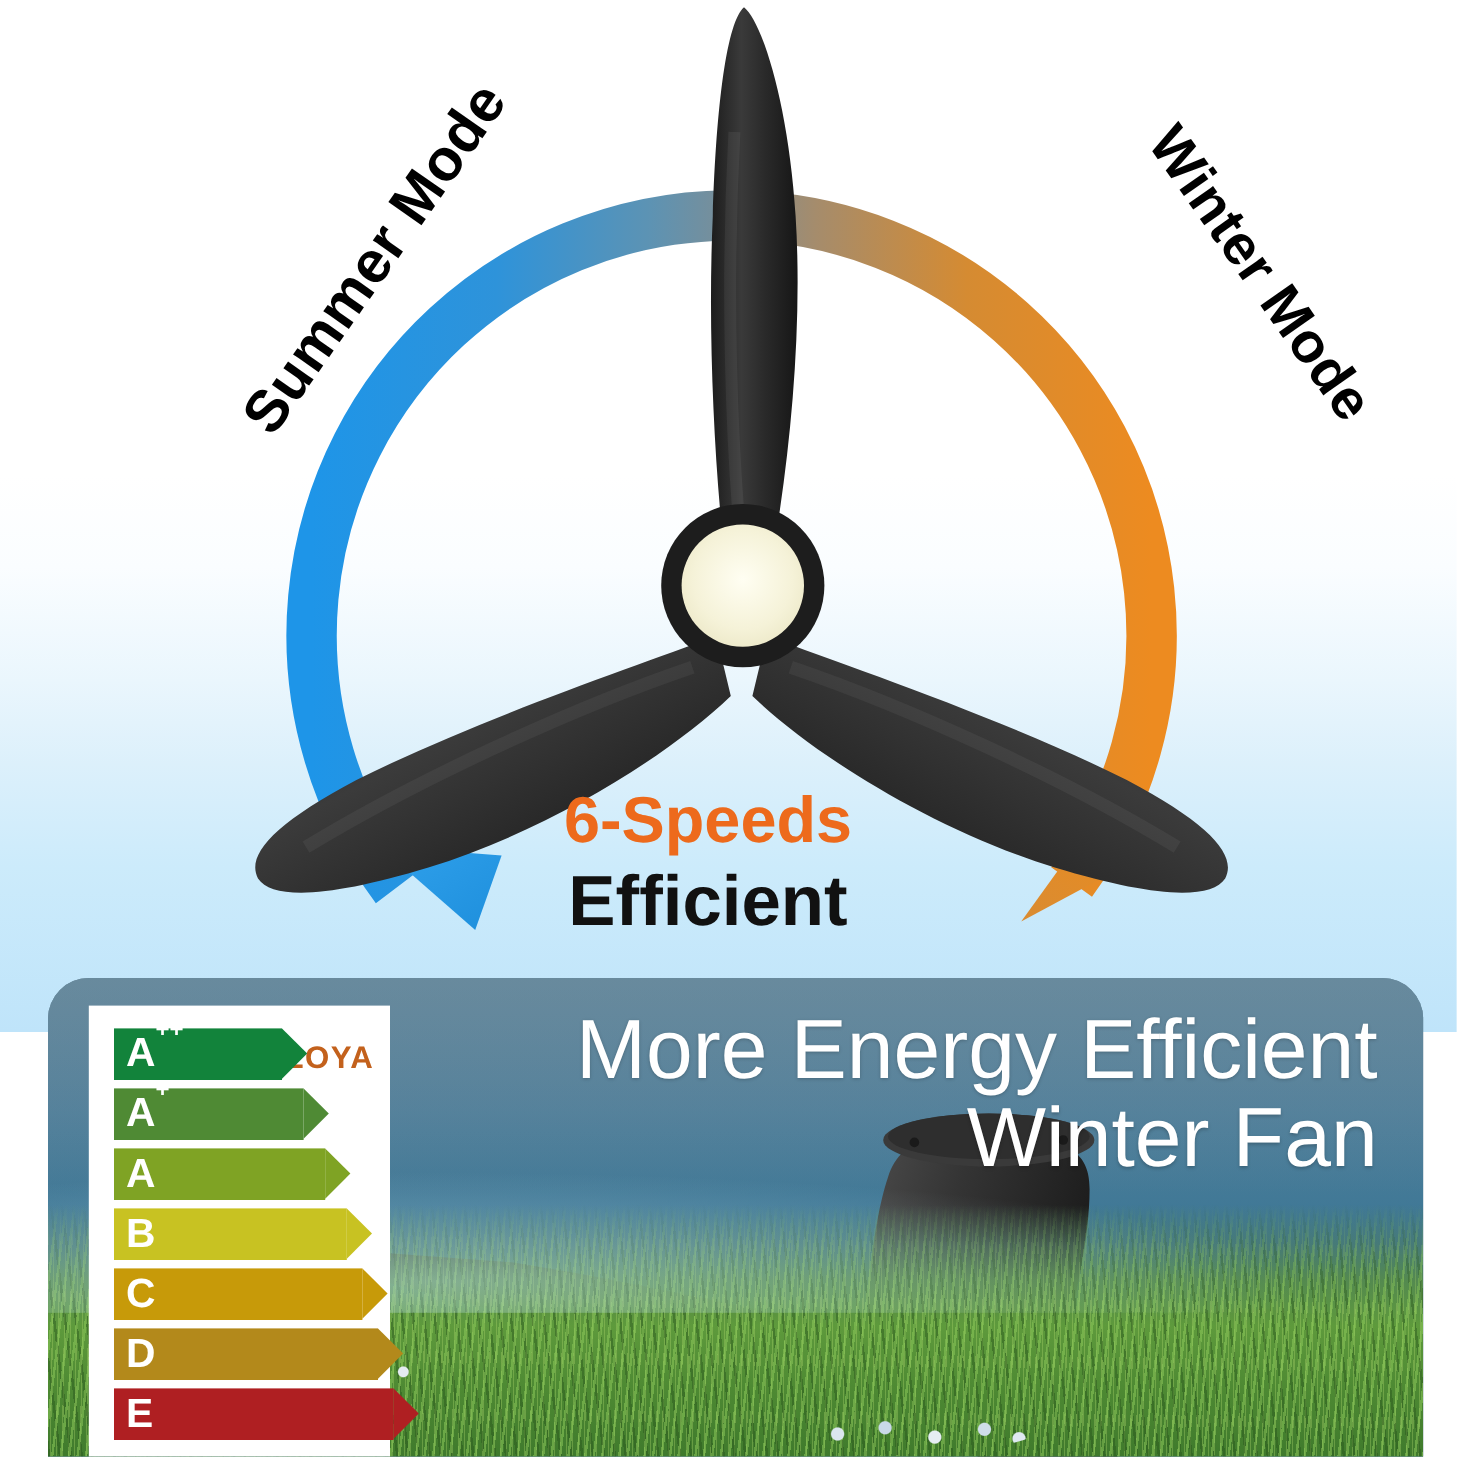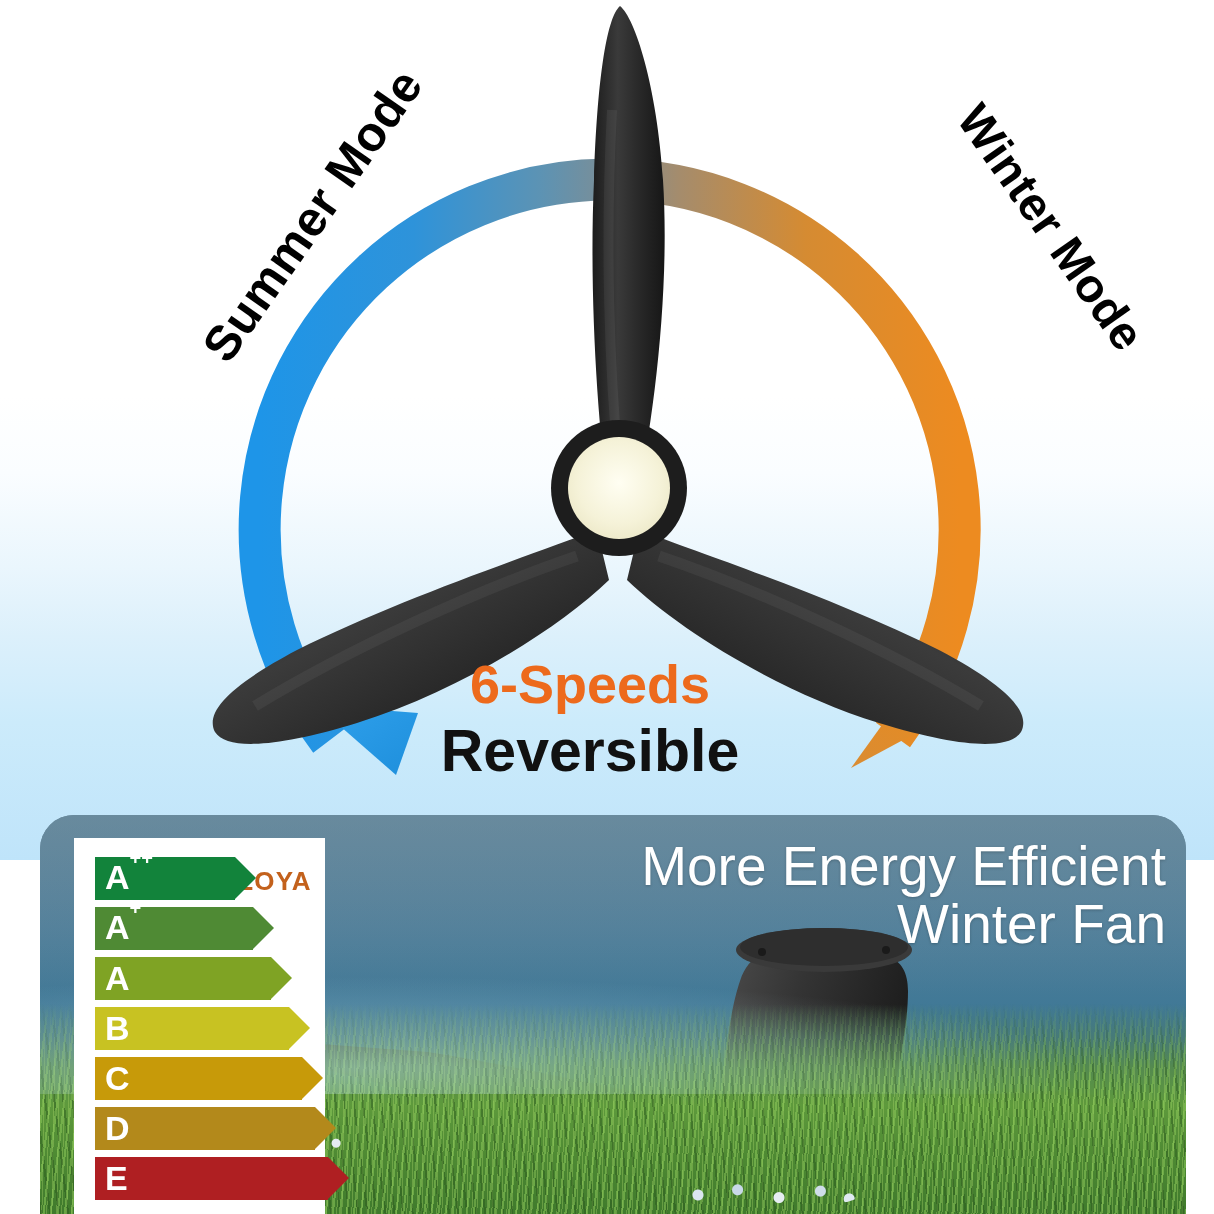--- a/index.html
+++ b/index.html
@@ -88,22 +88,22 @@
     position:absolute;left:0;bottom:120px;width:100%;height:130px;
     background:radial-gradient(ellipse at 28% 80%, rgba(190,225,235,.45), rgba(190,225,235,0) 62%);
   }
   .flower-cluster{position:absolute;border-radius:50%;}
 
   
   .photo-fan-svg{position:absolute;left:0;top:0;width:1146px;height:399px;}
 
   
   .panel-headline{
-    position:absolute;right:20px;top:22px;width:680px;
-    text-align:right;color:#ffffff;font-size:55px;font-weight:normal;
+    position:absolute;right:38px;top:22px;width:680px;
+    text-align:right;color:#ffffff;font-size:70px;font-weight:normal;
     line-height:1.06;letter-spacing:0px;
     text-shadow:0 1px 3px rgba(0,0,0,.22);
   }
   .panel-headline .l2{display:block;}
 
   
   .energy-card{
     position:absolute;left:34px;top:23px;width:251px;height:376px;
     background:#ffffff;
   }
@@ -223,21 +223,21 @@
 
     <circle cx="462" cy="498" r="68" fill="#1d1d1d"></circle>
 
     <circle cx="462" cy="498" r="51" fill="url(#hubLight)"></circle>
   </svg>
 
   <div class="caption speeds">
     <span>6-Speeds</span>
   </div>
   <div class="caption reversible">
-    <span>Reversible</span>
+    <span>Efficient</span>
   </div>
 
   <div class="bottom-panel">
     <div class="panel-sky"></div>
     <div class="panel-veil"></div>
 
     <svg class="photo-fan-svg" viewBox="0 0 1146 399">
       <defs>
         <linearGradient id="pBladeL" x1="0" y1="0" x2="1" y2="0.4">
           <stop offset="0%" stop-color="#4a4a4a"></stop>

